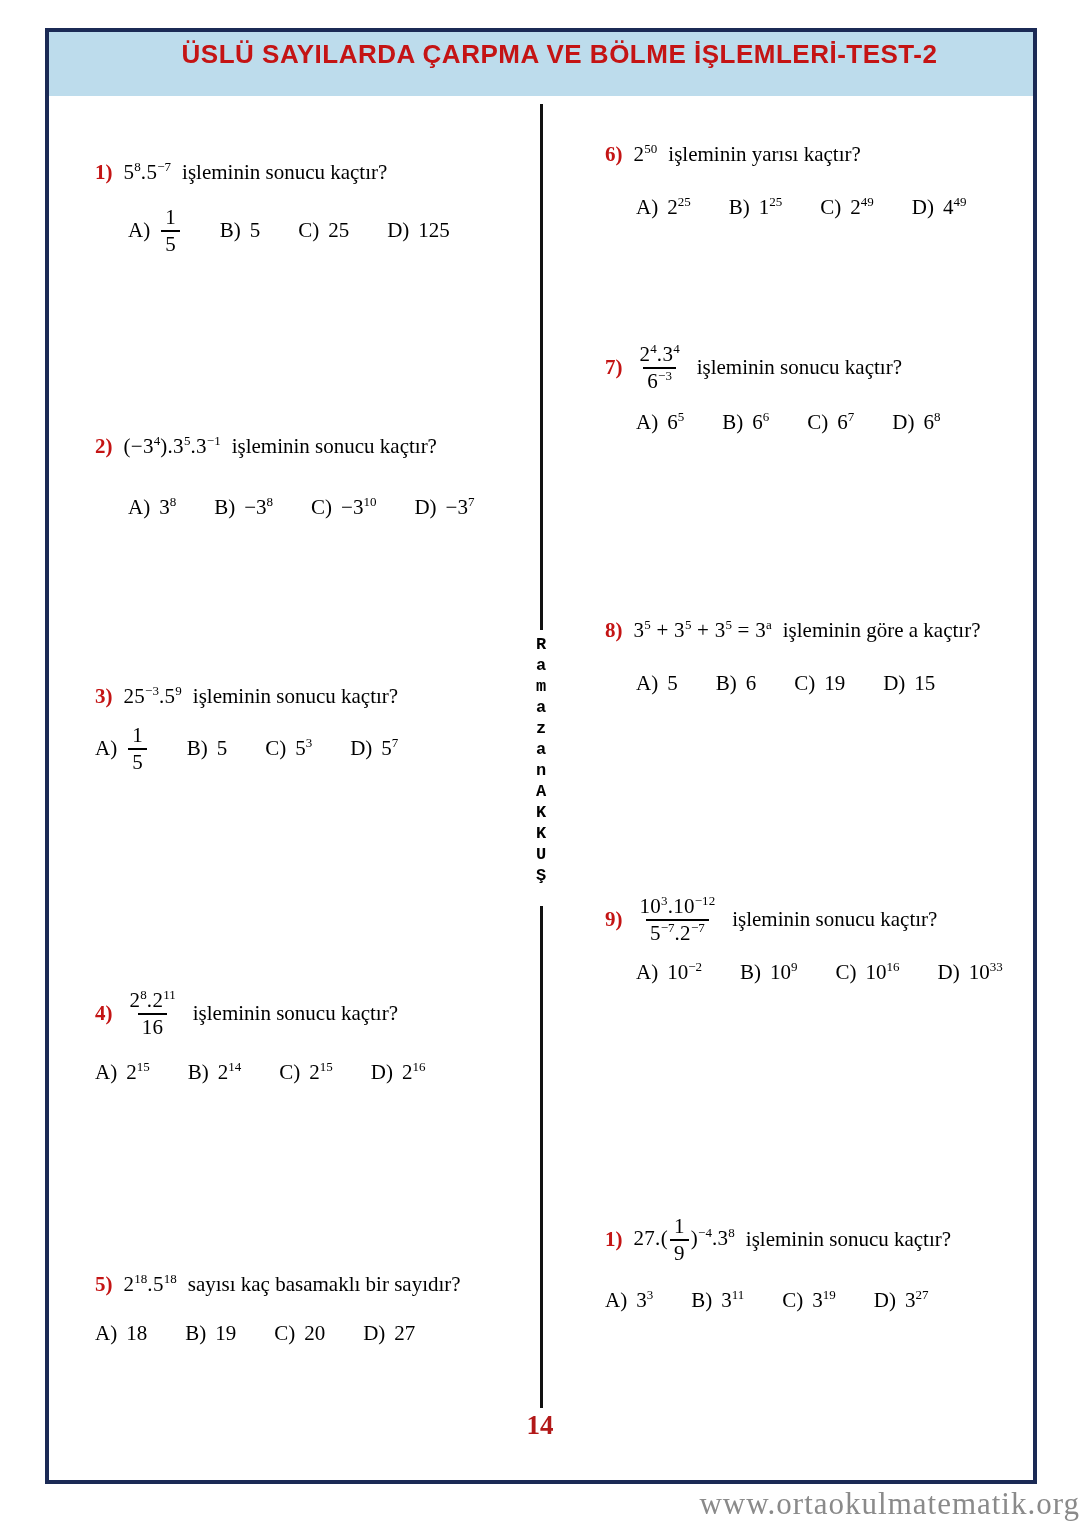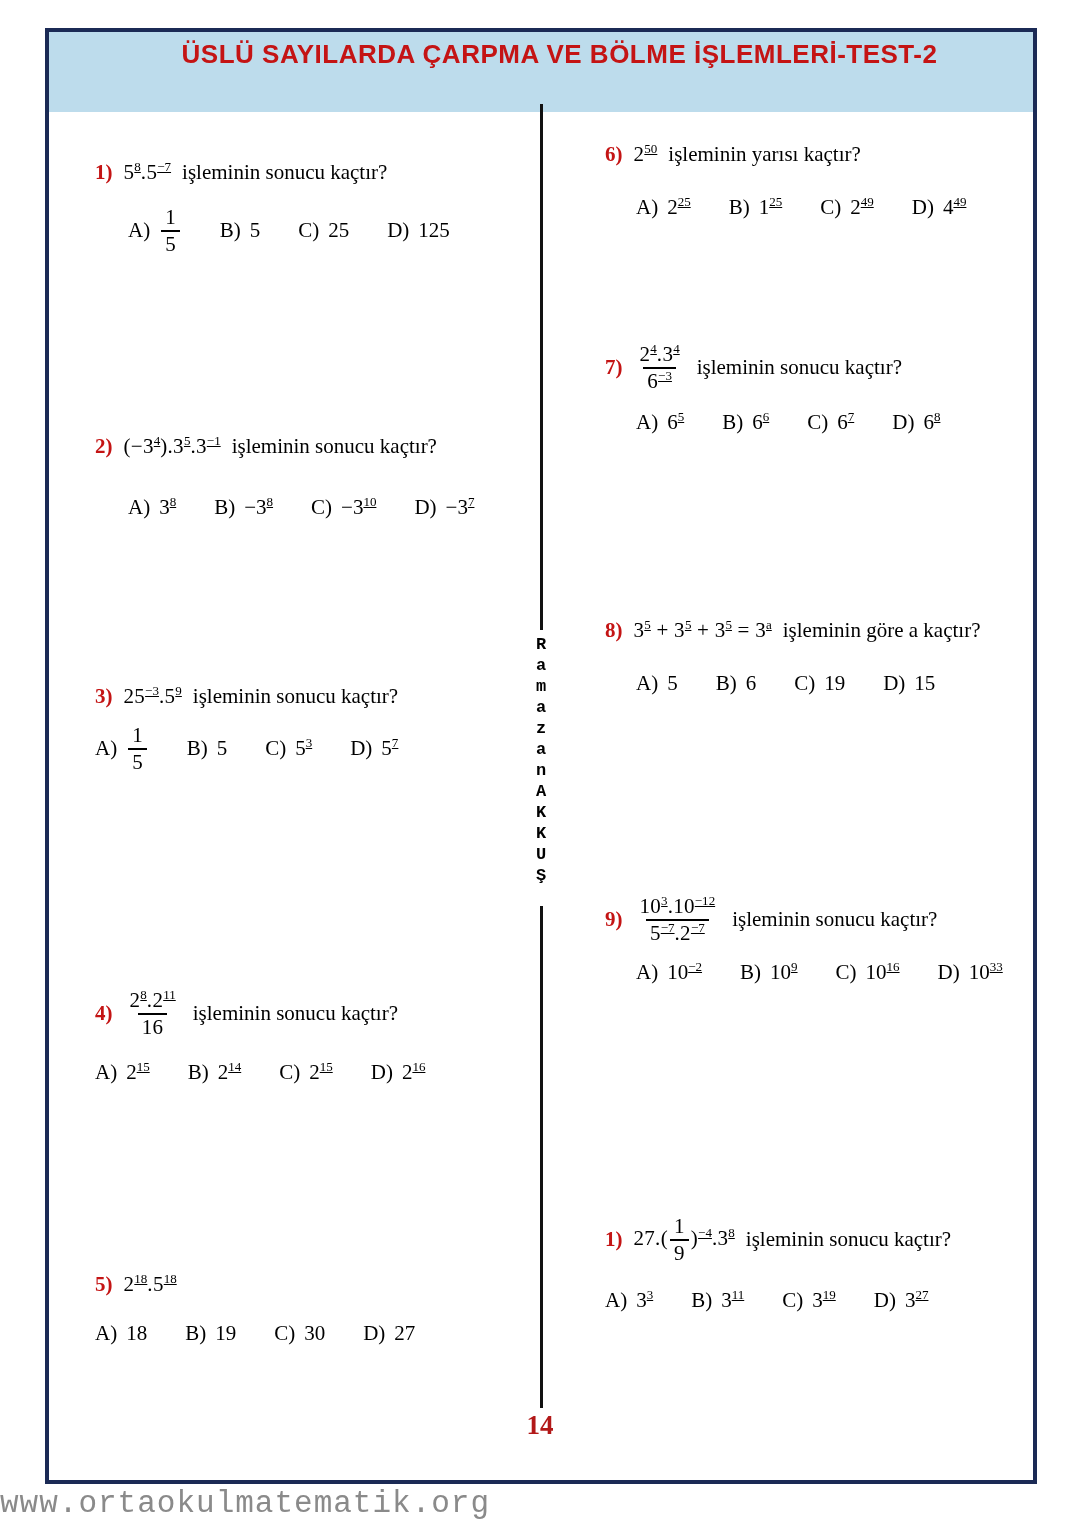--- a/index.html
+++ b/index.html
@@ -6,35 +6,35 @@
   body{
     width:1080px;height:1528px;position:relative;background:#ffffff;
     font-family:"Liberation Serif",serif;color:#000;overflow:hidden;
   }
   
   .page{
     position:absolute;left:45px;top:28px;width:992px;height:1456px;
     box-sizing:border-box;border:4px solid #1b2a55;background:#ffffff;
   }
   .header-band{
-    position:absolute;left:0;top:0;right:0;height:80px;
+    position:absolute;left:0;top:0;right:0;height:64px;
     background:#bddcec;text-align:center;padding-left:37px;
   }
   .page-title{
     margin:0;padding-top:7px;font-family:"Liberation Sans",sans-serif;
     font-size:26px;font-weight:bold;color:#c41414;letter-spacing:.5px;
   }
   
   .question{position:absolute;white-space:nowrap;}
   .stem{display:flex;align-items:center;gap:11px;font-size:21px;}
   .qnum{color:#c41414;font-weight:bold;}
   .math{letter-spacing:.3px;}
   .options{display:flex;align-items:center;gap:38px;font-size:21px;}
   .option{display:inline-flex;align-items:center;gap:9px;}
-  sup{font-size:0.62em;vertical-align:super;line-height:0;letter-spacing:0;text-decoration:underline;}
+  sup{font-size:0.62em;vertical-align:super;line-height:0;letter-spacing:0;}
   .frac{
     display:inline-flex;flex-direction:column;align-items:center;
     vertical-align:middle;line-height:1.18;margin:0 2px;text-align:center;
   }
   .frac .num{padding:0 4px;}
   .frac .den{border-top:2px solid #000;padding:0 4px;}
   
   .qpos-1{left:46px;top:128px}.qpos-1 .options{margin-top:20px;margin-left:33px}
   .qpos-2{left:46px;top:402px}.qpos-2 .options{margin-top:36px;margin-left:33px}
   .qpos-3{left:46px;top:652px}.qpos-3 .options{margin-top:14px}
@@ -53,22 +53,22 @@
     position:absolute;left:478px;top:602px;width:28px;text-align:center;
     font-family:"Liberation Mono",monospace;font-weight:bold;font-size:17px;
   }
   .vname .vchar{line-height:21px;}
   .page-number{
     position:absolute;left:446px;top:1378px;width:90px;text-align:center;
     font-size:27px;font-weight:bold;color:#b21818;font-family:"Liberation Serif",serif;
   }
   
   .site-footer{
-    position:absolute;left:0;top:1486px;width:1080px;text-align:left;
-    font-family:Liberation Mono, monospace;font-size:31px;color:#8a8a8a;
+    position:absolute;left:0;top:1486px;width:1080px;text-align:right;
+    font-family:Liberation Serif, serif;font-size:31px;color:#8a8a8a;
     letter-spacing:1px;
   }
 </style>
 </head>
 <body>
 
 <div class="page">
 
   <div class="header-band">
     <h1 class="page-title">ÜSLÜ SAYILARDA ÇARPMA VE BÖLME İŞLEMLERİ-TEST-2</h1>
@@ -181,33 +181,34 @@
           <span class="option">
             <span class="opt-label">D)</span>
             <span class="opt-value">2<sup>16</sup></span>
           </span>
         </div>
   </div>
       <div class="question qpos-5">
     <div class="stem">
       <span class="qnum">5)</span>
       <span class="math">2<sup>18</sup>.5<sup>18</sup></span>
+      <span class="prompt">sayısı kaç basamaklı bir sayıdır?</span>
     </div>
     <div class="options">
           <span class="option">
             <span class="opt-label">A)</span>
             <span class="opt-value">18</span>
           </span>
           <span class="option">
             <span class="opt-label">B)</span>
             <span class="opt-value">19</span>
           </span>
           <span class="option">
             <span class="opt-label">C)</span>
-            <span class="opt-value">30</span>
+            <span class="opt-value">20</span>
           </span>
           <span class="option">
             <span class="opt-label">D)</span>
             <span class="opt-value">27</span>
           </span>
         </div>
   </div>
       <div class="question qpos-6">
     <div class="stem">
       <span class="qnum">6)</span>

